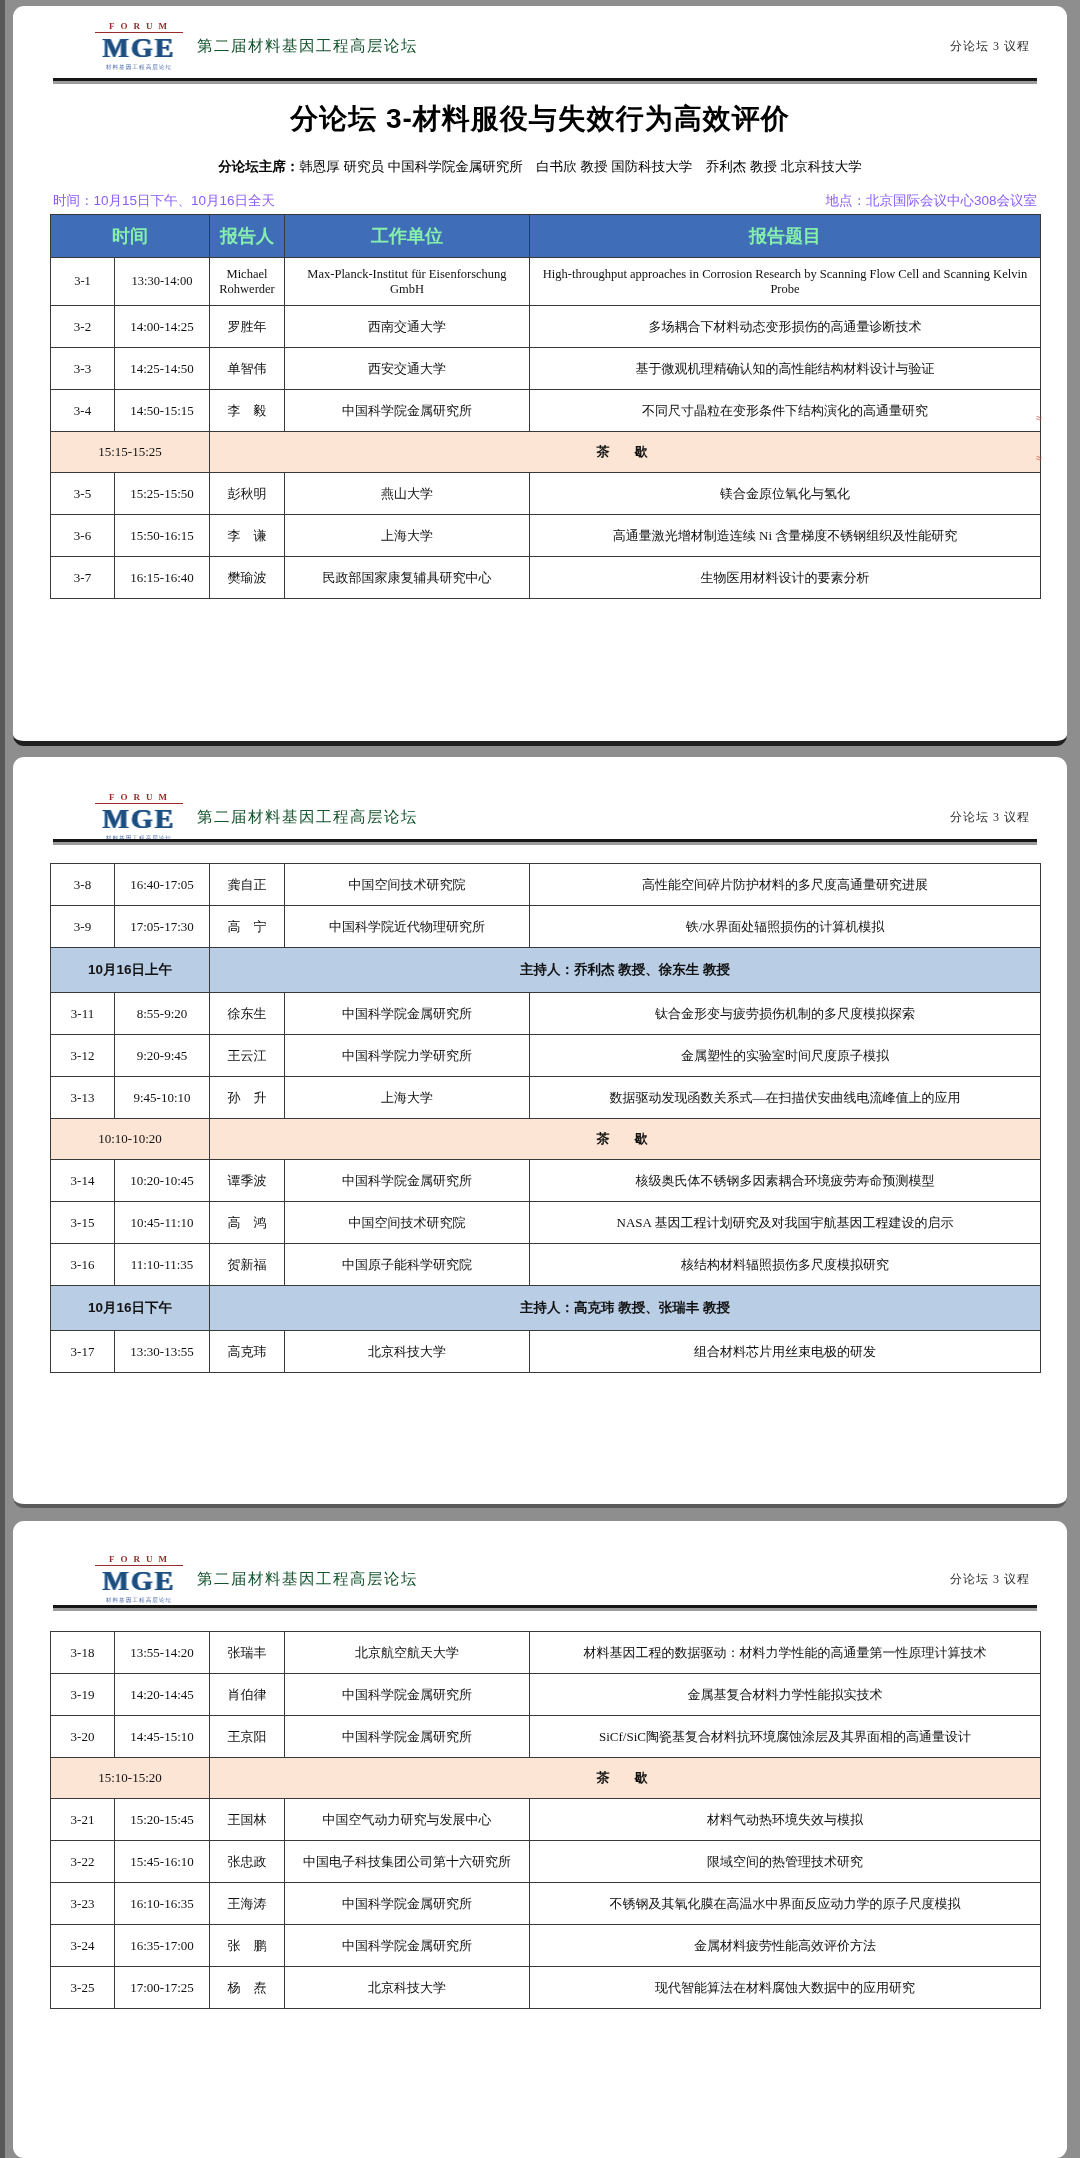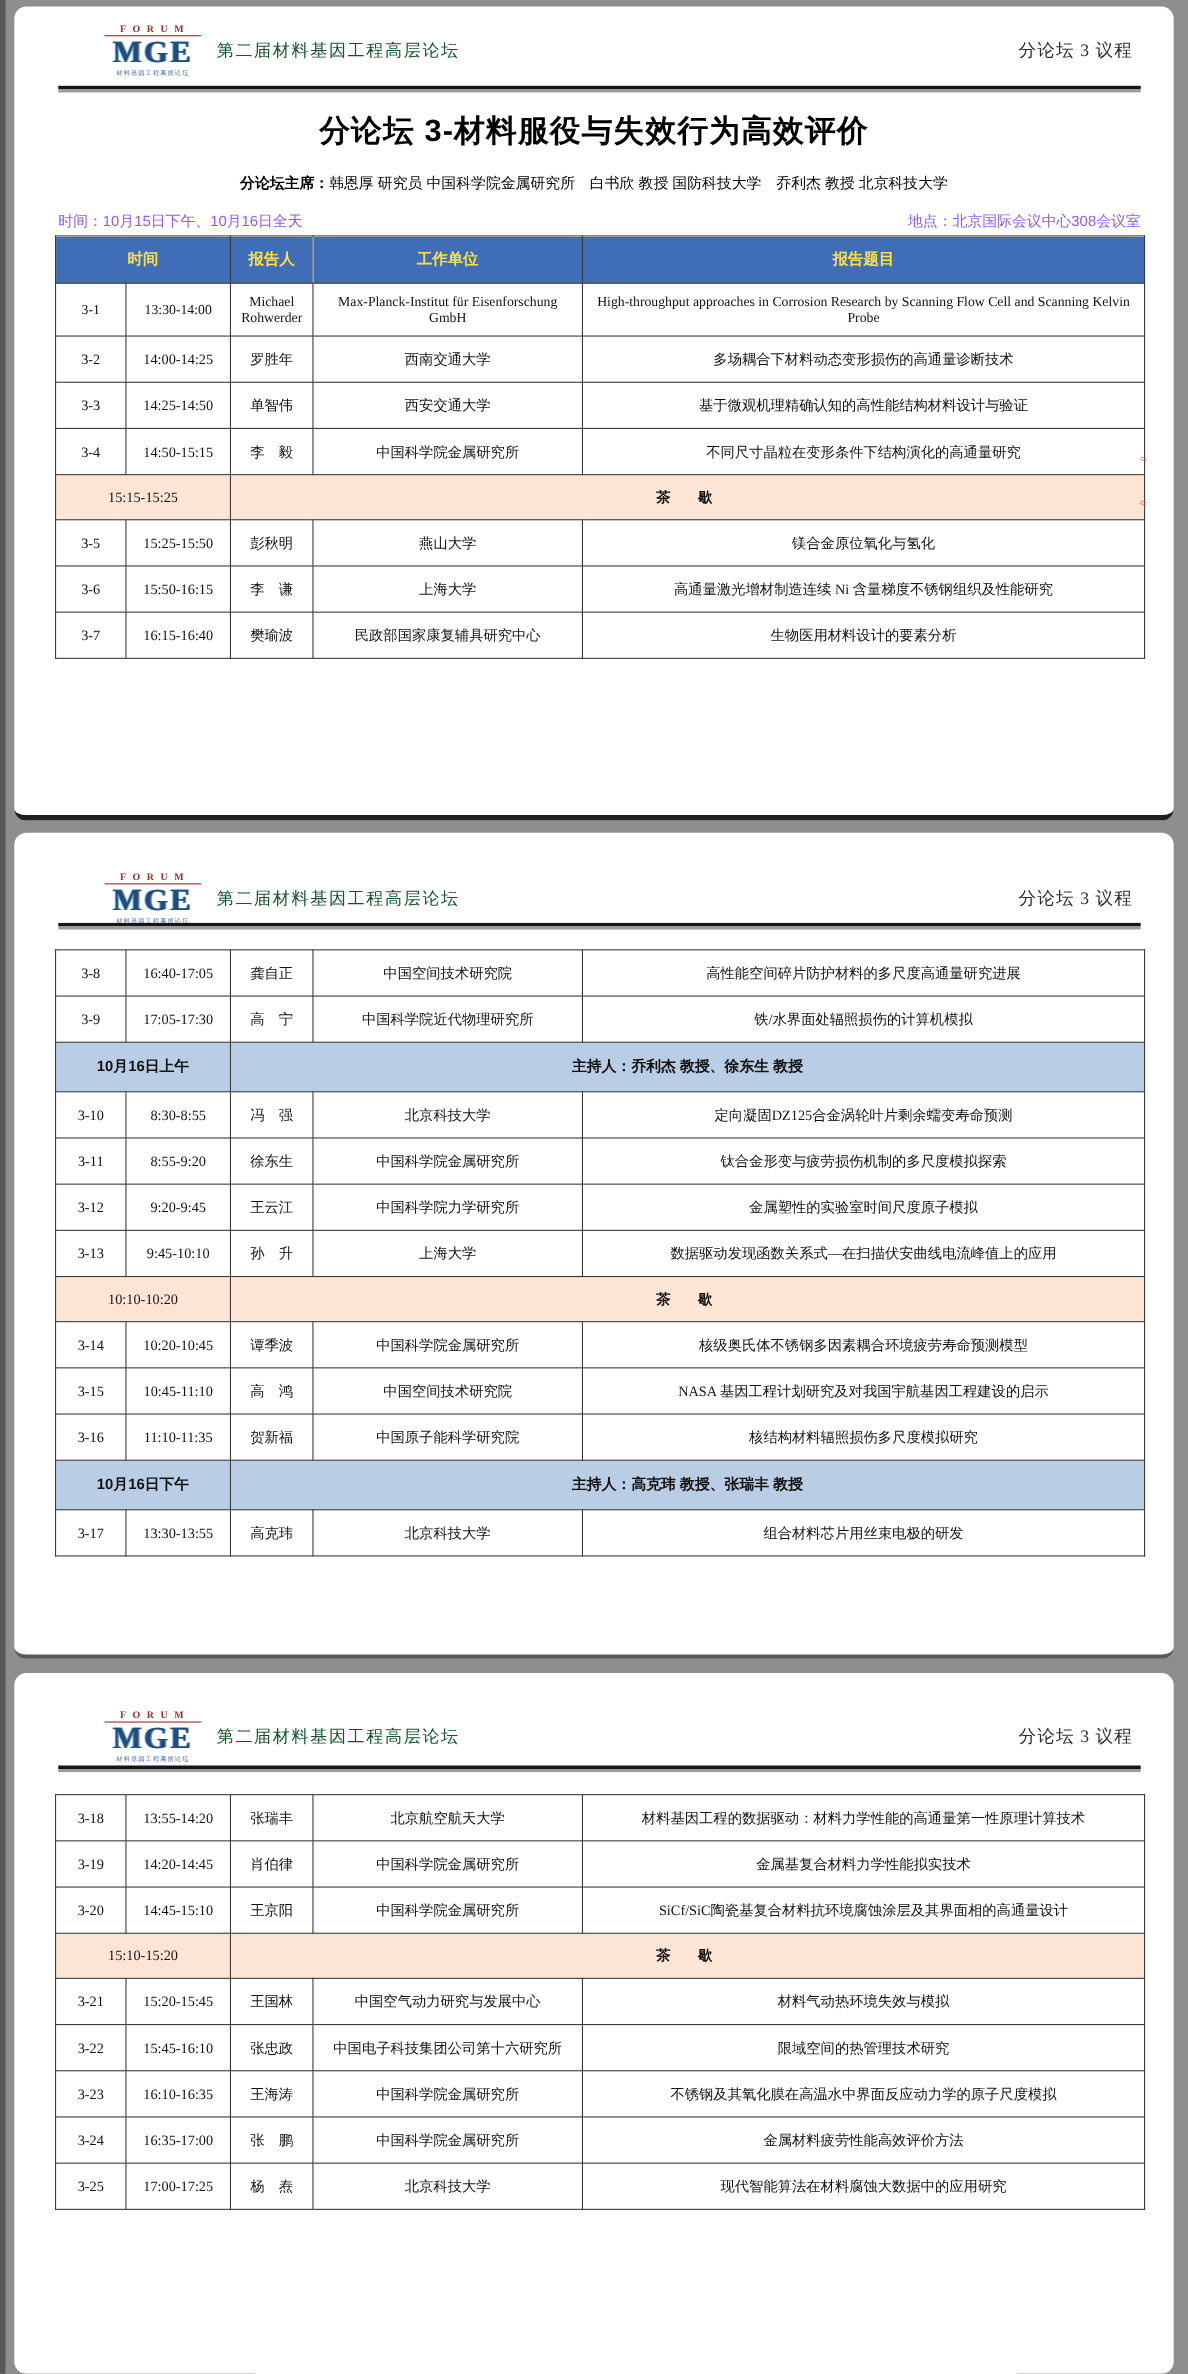--- a/index.html
+++ b/index.html
@@ -39,21 +39,21 @@
   }
   .logo-sub{
     font-size:6px;color:#4565a8;letter-spacing:1px;margin-top:2px;
     white-space:nowrap;transform:scale(.95);
   }
   .forum-title{
     margin-left:14px;font-size:15.5px;color:#14532d;letter-spacing:1.5px;
     font-family:"Liberation Serif", serif;
   }
   .right-label{
-    margin-left:auto;font-size:16px;color:#2d2d2d;letter-spacing:1px;
+    margin-left:auto;font-size:12px;color:#2d2d2d;letter-spacing:1px;
     font-family:"Liberation Serif", serif;
   }
   .hr-bar{
     position:absolute;left:40px;width:984px;height:6px;
     background:linear-gradient(to bottom, var(--rule-dark) 0 3px, var(--rule-light) 3px 6px);
   }
   #p1 .hr-bar{top:72px;}
   #p2 .hr-bar{top:82px;}
   #p3 .hr-bar{top:84px;}
 
@@ -79,22 +79,22 @@
   }
   #p1 table.sched{top:208px;}
   #p2 table.sched{top:106px;padding-left:23px;}
   #p3 table.sched{top:110px;}
 
   table.sched td, table.sched th{
     border:1px solid var(--border);text-align:center;vertical-align:middle;
     padding:2px 4px;overflow:hidden;
   }
   table.sched th{
-    background:var(--header-bg);color:#fde047;
-    font-family:"Liberation Sans", sans-serif;font-weight:bold;font-size:14px;
+    background:var(--header-bg);color:#86efac;
+    font-family:"Liberation Sans", sans-serif;font-weight:bold;font-size:18px;
     height:38px;
   }
   tr.r-talk td{height:37px;font-size:13px;font-family:"Liberation Serif", serif;}
   tr.r-tall td{height:43px;font-size:12.5px;}
   tr.r-session td{
     background:var(--session-bg);height:40px;
     font-family:"Liberation Sans", sans-serif;font-weight:bold;font-size:13.5px;
   }
   tr.r-tea td{
     background:var(--tea-bg);height:36px;font-size:13px;
@@ -237,27 +237,20 @@
           <td class="c-time">17:05-17:30</td>
           <td class="c-speaker">高　宁</td>
           <td class="c-org">中国科学院近代物理研究所</td>
           <td class="c-title">铁/水界面处辐照损伤的计算机模拟</td>
         </tr>
         <tr class="r-session">
           <td class="c-date" colspan="2">10月16日上午</td>
           <td class="c-chair" colspan="3">主持人：乔利杰 教授、徐东生 教授</td>
         </tr>
         <tr class="r-talk">
-          <td class="c-no">3-10</td>
-          <td class="c-time">8:30-8:55</td>
-          <td class="c-speaker">冯　强</td>
-          <td class="c-org">北京科技大学</td>
-          <td class="c-title">定向凝固DZ125合金涡轮叶片剩余蠕变寿命预测</td>
-        </tr>
-        <tr class="r-talk">
           <td class="c-no">3-11</td>
           <td class="c-time">8:55-9:20</td>
           <td class="c-speaker">徐东生</td>
           <td class="c-org">中国科学院金属研究所</td>
           <td class="c-title">钛合金形变与疲劳损伤机制的多尺度模拟探索</td>
         </tr>
         <tr class="r-talk">
           <td class="c-no">3-12</td>
           <td class="c-time">9:20-9:45</td>
           <td class="c-speaker">王云江</td>

